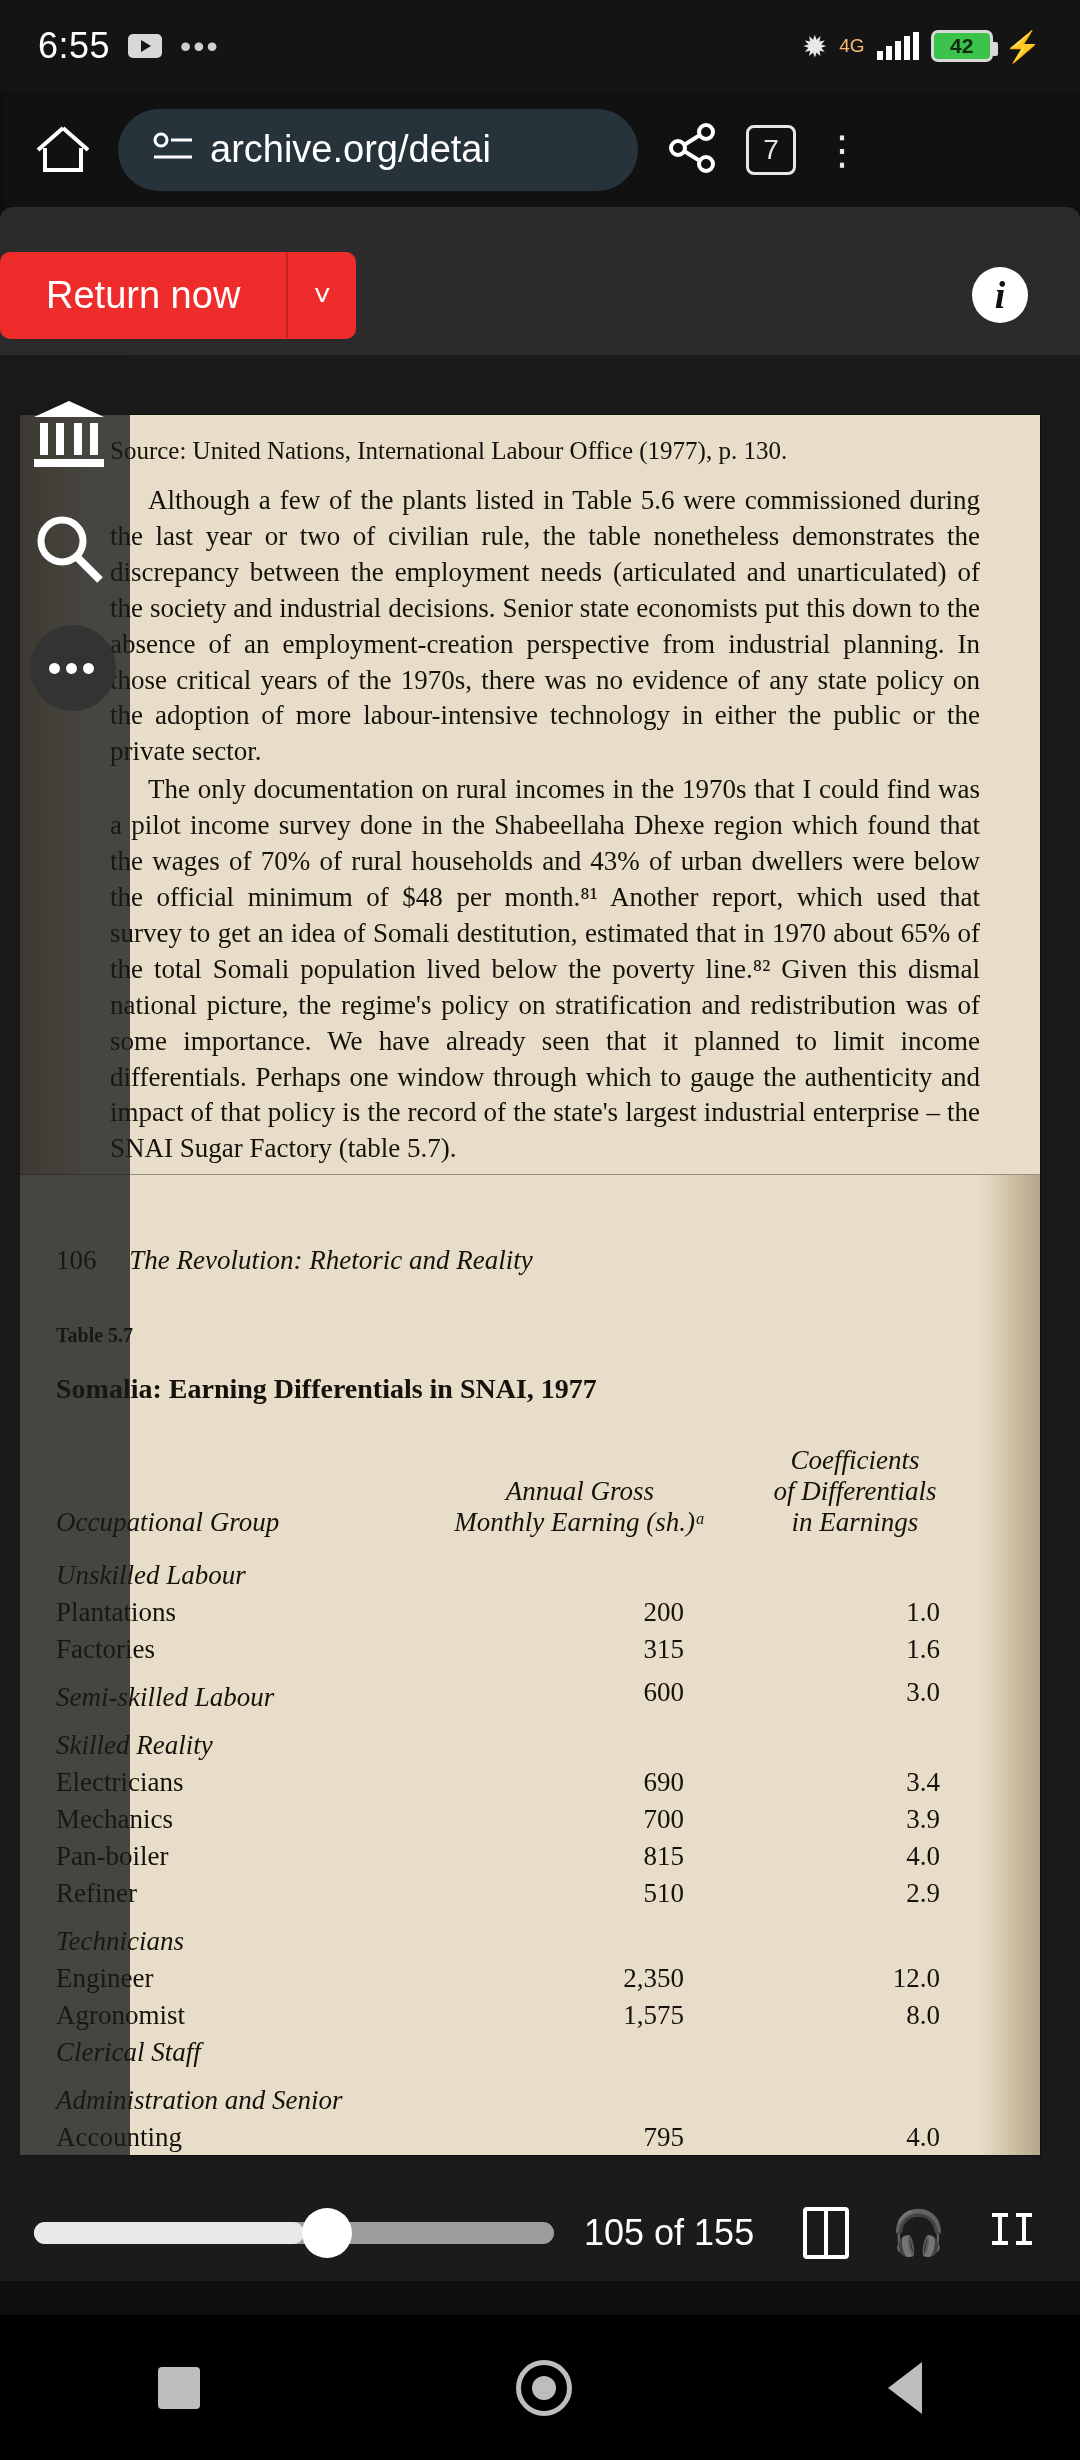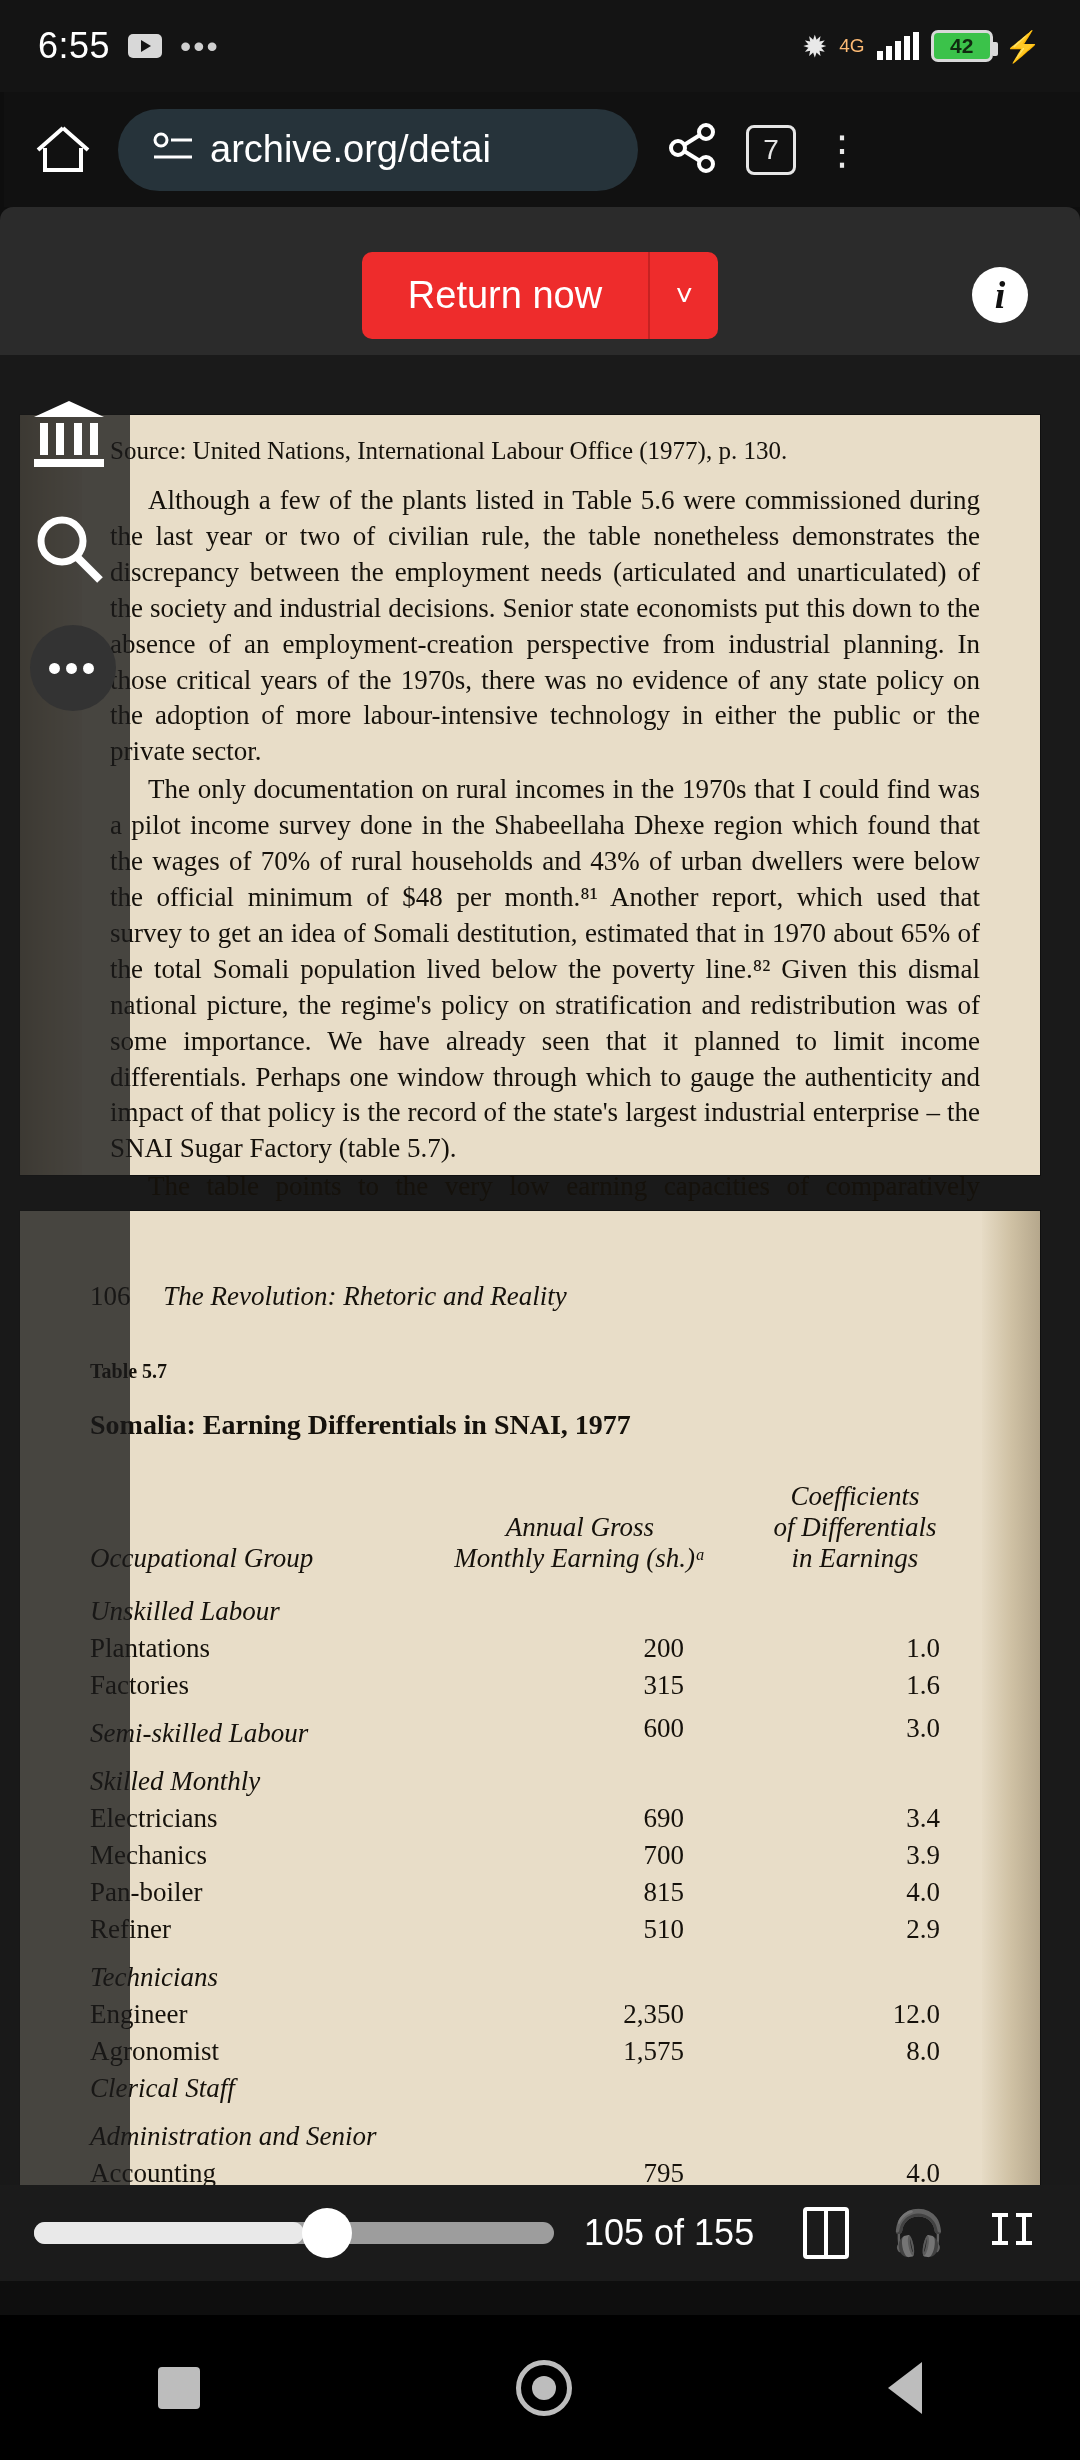--- a/index.html
+++ b/index.html
@@ -64,21 +64,21 @@
   .share-icon, .tabs-box, .kebab { flex: 0 0 auto; }
   .tabs-box {
     width: 50px; height: 50px; border: 3px solid #e6e6e6; border-radius: 8px;
     color: #e6e6e6; font-size: 28px; display: flex; align-items: center; justify-content: center;
   }
   .kebab { color: #e9e9e9; font-size: 40px; line-height: .8; letter-spacing: 0; text-align:center; width: 40px;}
 
   
   .banner {
     position: absolute; top: 207px; left: 0; width: 1080px; height: 176px;
-    background: #2b2b2b; display: flex; align-items: center; justify-content: center; border-radius: 13px;
+    background: #2b2b2b; display: flex; align-items: center;  border-radius: 13px;
   }
   .return-group { display: flex; align-items: stretch; }
   .return-btn {
     background: #ee2c2c; color: #fff; font-size: 38px; padding: 22px 46px;
     border-radius: 10px 0 0 10px; border: none;
   }
   .return-caret {
     background: #ee2c2c; color: #fff; width: 70px; border-left: 2px solid #c62222;
     border-radius: 0 10px 10px 0; display: flex; align-items: center; justify-content: center;
     font-size: 30px;
@@ -99,21 +99,21 @@
     position: absolute; left: 20px; width: 1020px;
     background: #e8ddc8; color: #15110b;
     font-family: "Liberation Serif", serif;
     box-shadow: 0 0 0 1px rgba(0,0,0,.35);
   }
   .page-top { top: 60px; height: 760px; padding: 22px 60px 0 90px; }
   .page-top .gutter {
     position: absolute; left: 0; top: 0; width: 62px; height: 100%;
     background: linear-gradient(90deg,#b8a98e 0%, #cfc1a4 45%, #e2d6bf 100%);
   }
-  .page-bottom { top: 856px; height: 980px; padding: 70px 60px 0 70px; }
+  .page-bottom { top: 820px; height: 980px; padding: 70px 60px 0 36px; }
   .page-bottom .gutter-right {
     position: absolute; right: 0; top: 0; width: 58px; height: 100%;
     background: linear-gradient(270deg,#b5a78c 0%, #cfc1a4 50%, #e6dbc5 100%);
   }
 
   .src-line { font-size: 25px; margin-bottom: 18px; }
   .body-p { font-size: 27px; line-height: 1.33; text-align: justify; text-indent: 38px; }
   .body-p + .body-p { margin-top: 2px; }
 
   .pg-head { font-size: 27px; margin-bottom: 48px; }
@@ -285,21 +285,21 @@
               <td class="sub">Factories</td>
               <td class="c2">315</td>
               <td class="c3">1.6</td>
             </tr>
             <tr>
               <td class="grp">Semi-skilled Labour</td>
               <td class="c2">600</td>
               <td class="c3">3.0</td>
             </tr>
             <tr>
-              <td class="grp">Skilled Monthly</td>
+              <td class="grp">Skilled Reality</td>
               <td class="c2"></td>
               <td class="c3"></td>
             </tr>
             <tr>
               <td class="sub">Electricians</td>
               <td class="c2">690</td>
               <td class="c3">3.4</td>
             </tr>
             <tr>
               <td class="sub">Mechanics</td>

